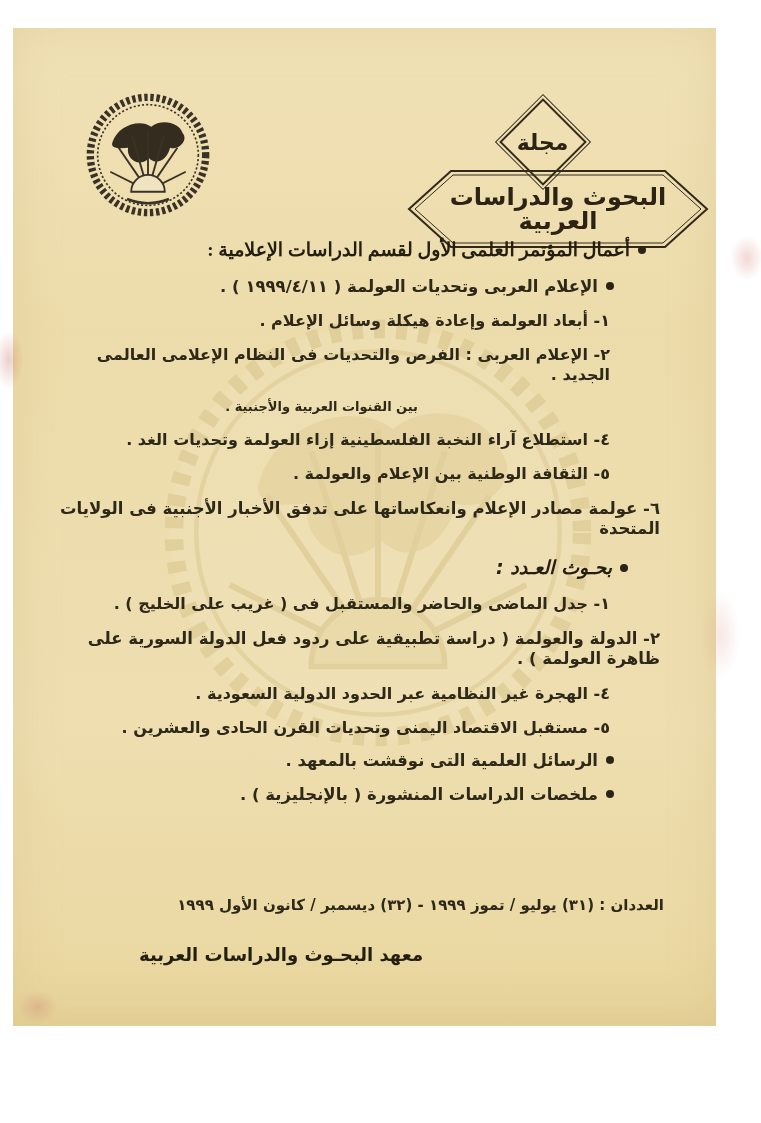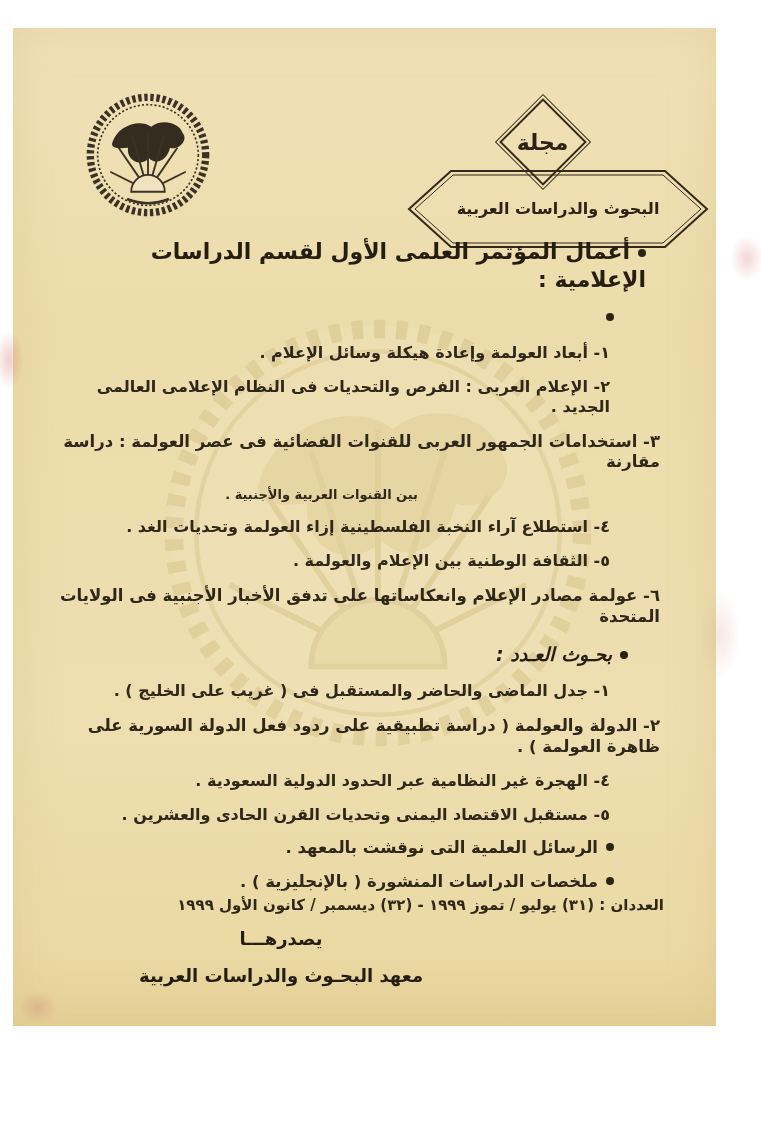--- a/index.html
+++ b/index.html
@@ -31,34 +31,34 @@
   .diamond{
     position:absolute;left:15px;top:15px;width:58px;height:58px;transform:rotate(45deg);
     border:2px solid #32291a;outline:1px solid #32291a;outline-offset:2px;background:transparent;
     display:flex;align-items:center;justify-content:center;
   }
   .diamond span{transform:rotate(-45deg);font-weight:800;font-size:22px;color:#2c2315;}
   .banner-wrap{position:absolute;left:8px;top:100px;width:318px;height:86px;}
   .banner-svg{position:absolute;left:0;top:0;}
   .banner-text{
     position:absolute;left:0;top:0;width:100%;height:100%;display:flex;align-items:center;justify-content:center;
-    font-weight:800;font-size:16px;color:#2c2315;letter-spacing:-1px;text-align:center;line-height:1;
+    font-weight:800;font-size:24px;color:#2c2315;letter-spacing:-1px;text-align:center;line-height:1;
     padding:0 26px;box-sizing:border-box;
   }
 
   
   .toc{
     position:absolute;right:0;left:0;top:210px;direction:rtl;color:#2e2819;
   }
   .line{position:relative;text-align:right;font-weight:700;line-height:1.25;}
   .bullet{
     display:inline-block;width:8px;height:8px;border-radius:50%;background:#2a2414;
     margin-left:8px;vertical-align:2px;
   }
-  .hdr   {font-size:22px;font-weight:800;color:#241e10;margin:0 70px 0 40px;padding-top:0;}
+  .hdr   {font-size:19px;font-weight:800;color:#241e10;margin:0 70px 0 40px;padding-top:0;font-family:Liberation Serif, serif;}
   .hdr2  {font-size:19px;font-weight:800;color:#241e10;margin:0 88px 0 40px;padding-top:16px;font-style:italic;}
   .sub   {font-size:16.5px;margin:0 102px 0 40px;padding-top:15px;}
   .item  {font-size:16px;margin:0 106px 0 40px;padding-top:14px;}
   .itemw {font-size:16.5px;margin:0 56px 0 30px;padding-top:15px;}
   .cont1 {font-size:13px;margin:0 298px 0 40px;padding-top:14px;}
   .cont2 {font-size:16.5px;margin:0 428px 0 40px;padding-top:15px;}
   .subL  {font-size:16.5px;margin:0 102px 0 40px;padding-top:13px;}
 
   .issues-line{
     position:absolute;right:52px;top:868px;direction:rtl;font-size:15px;font-weight:700;color:#2e2819;
@@ -118,40 +118,38 @@
       <svg class="banner-svg" width="318" height="86" viewBox="0 0 318 86" aria-hidden="true">
         <polygon points="10,43 52,5 266,5 308,43 266,81 52,81" fill="none" stroke="#32291a" stroke-width="2"></polygon>
         <polygon points="16,43 54,9 264,9 302,43 264,77 54,77" fill="none" stroke="#32291a" stroke-width="1"></polygon>
       </svg>
       <div class="banner-text">البحوث والدراسات العربية</div>
     </div>
   </div>
 
   <div class="toc">
       <div class="line hdr"><span class="bullet"></span><span>أعمال المؤتمر العلمى الأول لقسم الدراسات الإعلامية :</span></div>
-      <div class="line sub"><span class="bullet"></span></div>
+      <div class="line sub"><span class="bullet"></span><span>الإعلام العربى وتحديات العولمة ( ١٩٩٩/٤/١١ ) .</span></div>
       <div class="line item"><span>١- أبعاد العولمة وإعادة هيكلة وسائل الإعلام .</span></div>
       <div class="line item"><span>٢- الإعلام العربى : الفرص والتحديات فى النظام الإعلامى العالمى الجديد .</span></div>
-      <div class="line itemw"><span>٣- استخدامات الجمهور العربى للقنوات الفضائية فى عصر العولمة : دراسة مقارنة</span></div>
       <div class="line cont1"><span>بين القنوات العربية والأجنبية .</span></div>
       <div class="line item"><span>٤- استطلاع آراء النخبة الفلسطينية إزاء العولمة وتحديات الغد .</span></div>
       <div class="line item"><span>٥- الثقافة الوطنية بين الإعلام والعولمة .</span></div>
       <div class="line itemw"><span>٦- عولمة مصادر الإعلام وانعكاساتها على تدفق الأخبار الأجنبية فى الولايات المتحدة</span></div>
       <div class="line hdr2"><span class="bullet"></span><span>بحـوث العـدد :</span></div>
       <div class="line item"><span>١- جدل الماضى والحاضر والمستقبل فى ( غريب على الخليج ) .</span></div>
       <div class="line itemw"><span>٢- الدولة والعولمة ( دراسة تطبيقية على ردود فعل الدولة السورية على ظاهرة العولمة ) .</span></div>
       <div class="line item"><span>٤- الهجرة غير النظامية عبر الحدود الدولية السعودية .</span></div>
       <div class="line item"><span>٥- مستقبل الاقتصاد اليمنى وتحديات القرن الحادى والعشرين .</span></div>
       <div class="line subL"><span class="bullet"></span><span>الرسائل العلمية التى نوقشت بالمعهد .</span></div>
       <div class="line subL"><span class="bullet"></span><span>ملخصات الدراسات المنشورة ( بالإنجليزية ) .</span></div>
     </div>
 
   <div class="issues-line">العددان :  (٣١) يوليو / تموز ١٩٩٩ - (٣٢) ديسمبر / كانون الأول ١٩٩٩</div>
   <div class="publisher">
-    <div class="pub1">يصدرهـــا</div>
     <div class="pub2">معهد البحـوث والدراسات العربية</div>
   </div>
 
 </div>
 
 <div class="smudge s1"></div>
 <div class="smudge s2"></div>
 <div class="smudge s3"></div>
 <div class="smudge s4"></div>
 

